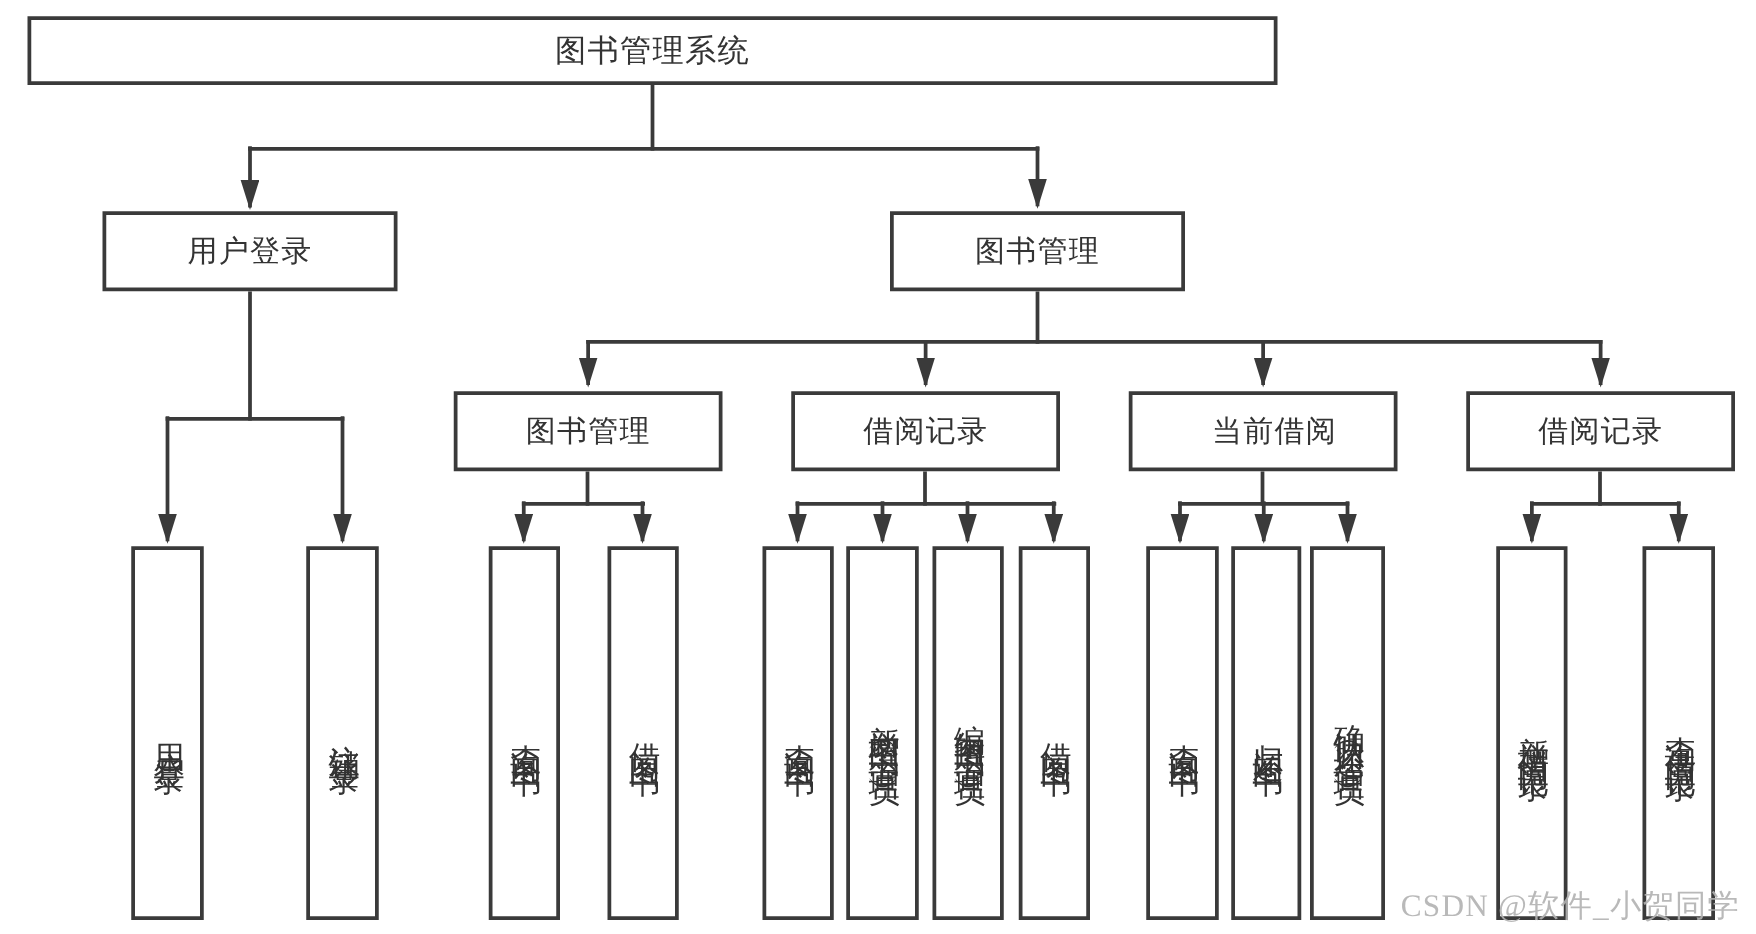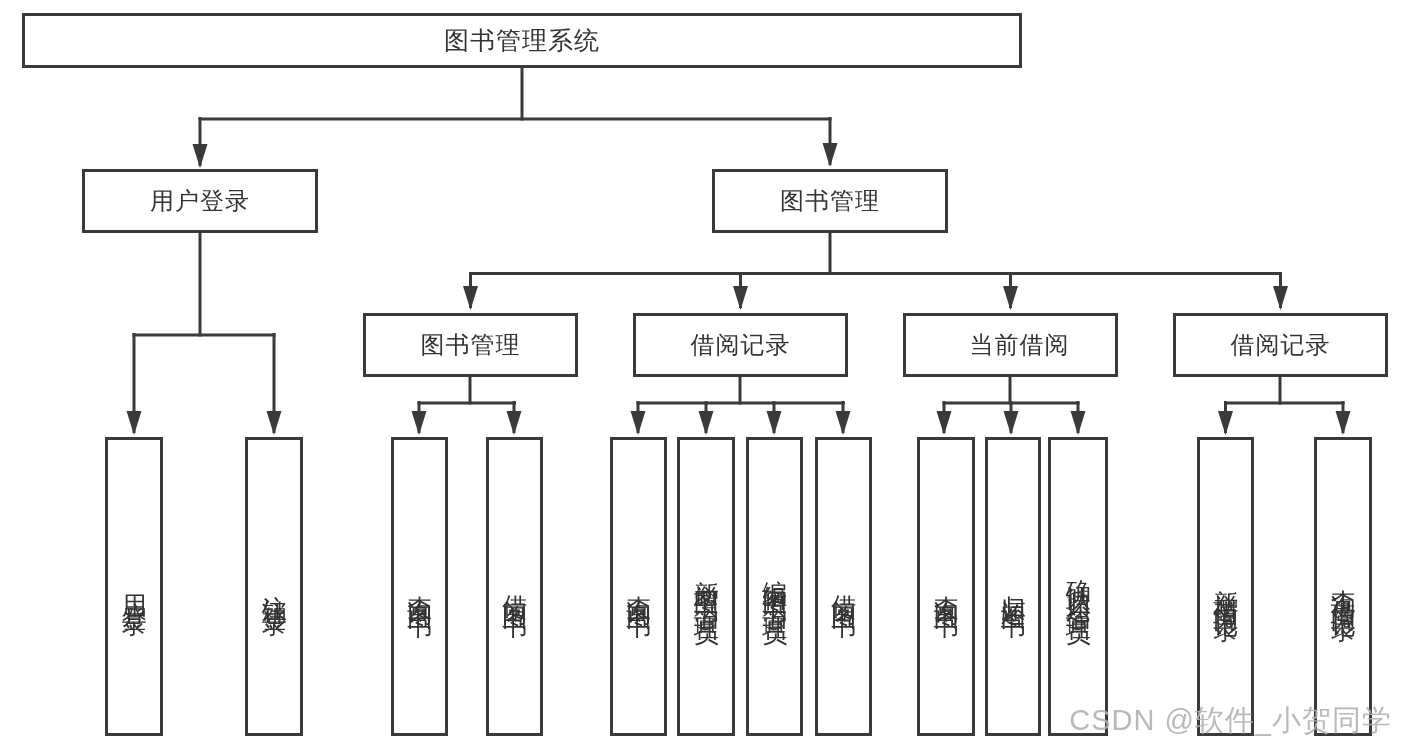--- a/index.html
+++ b/index.html
@@ -66,26 +66,27 @@
   .leaf-6  { left: 746px;  width: 57px; }
   .leaf-7  { left: 815px;  width: 57px; }
   .leaf-8  { left: 917px;  width: 58px; }
   .leaf-9  { left: 985px;  width: 56px; }
   .leaf-10 { left: 1048px; width: 60px; }
   .leaf-11 { left: 1197px; width: 57px; }
   .leaf-12 { left: 1314px; width: 58px; }
   .watermark {
     position: absolute;
     right: 13px; bottom: 6px;
-    font-size: 29px;
+    font-size: 25px;
     color: var(--wm);
     opacity: 0.9;
     letter-spacing: 1px;
     z-index: 5;
     white-space: nowrap;
+    font-family: Liberation Serif, serif;
   }
 </style>
 </head>
 <body>
 
 <div class="stage">
 
   <svg class="connectors" viewBox="0 0 1405 747" xmlns="http://www.w3.org/2000/svg">
     <defs>
       <marker id="arrow" markerUnits="userSpaceOnUse" markerWidth="26" markerHeight="17" refX="22" refY="7.5" orient="auto">

